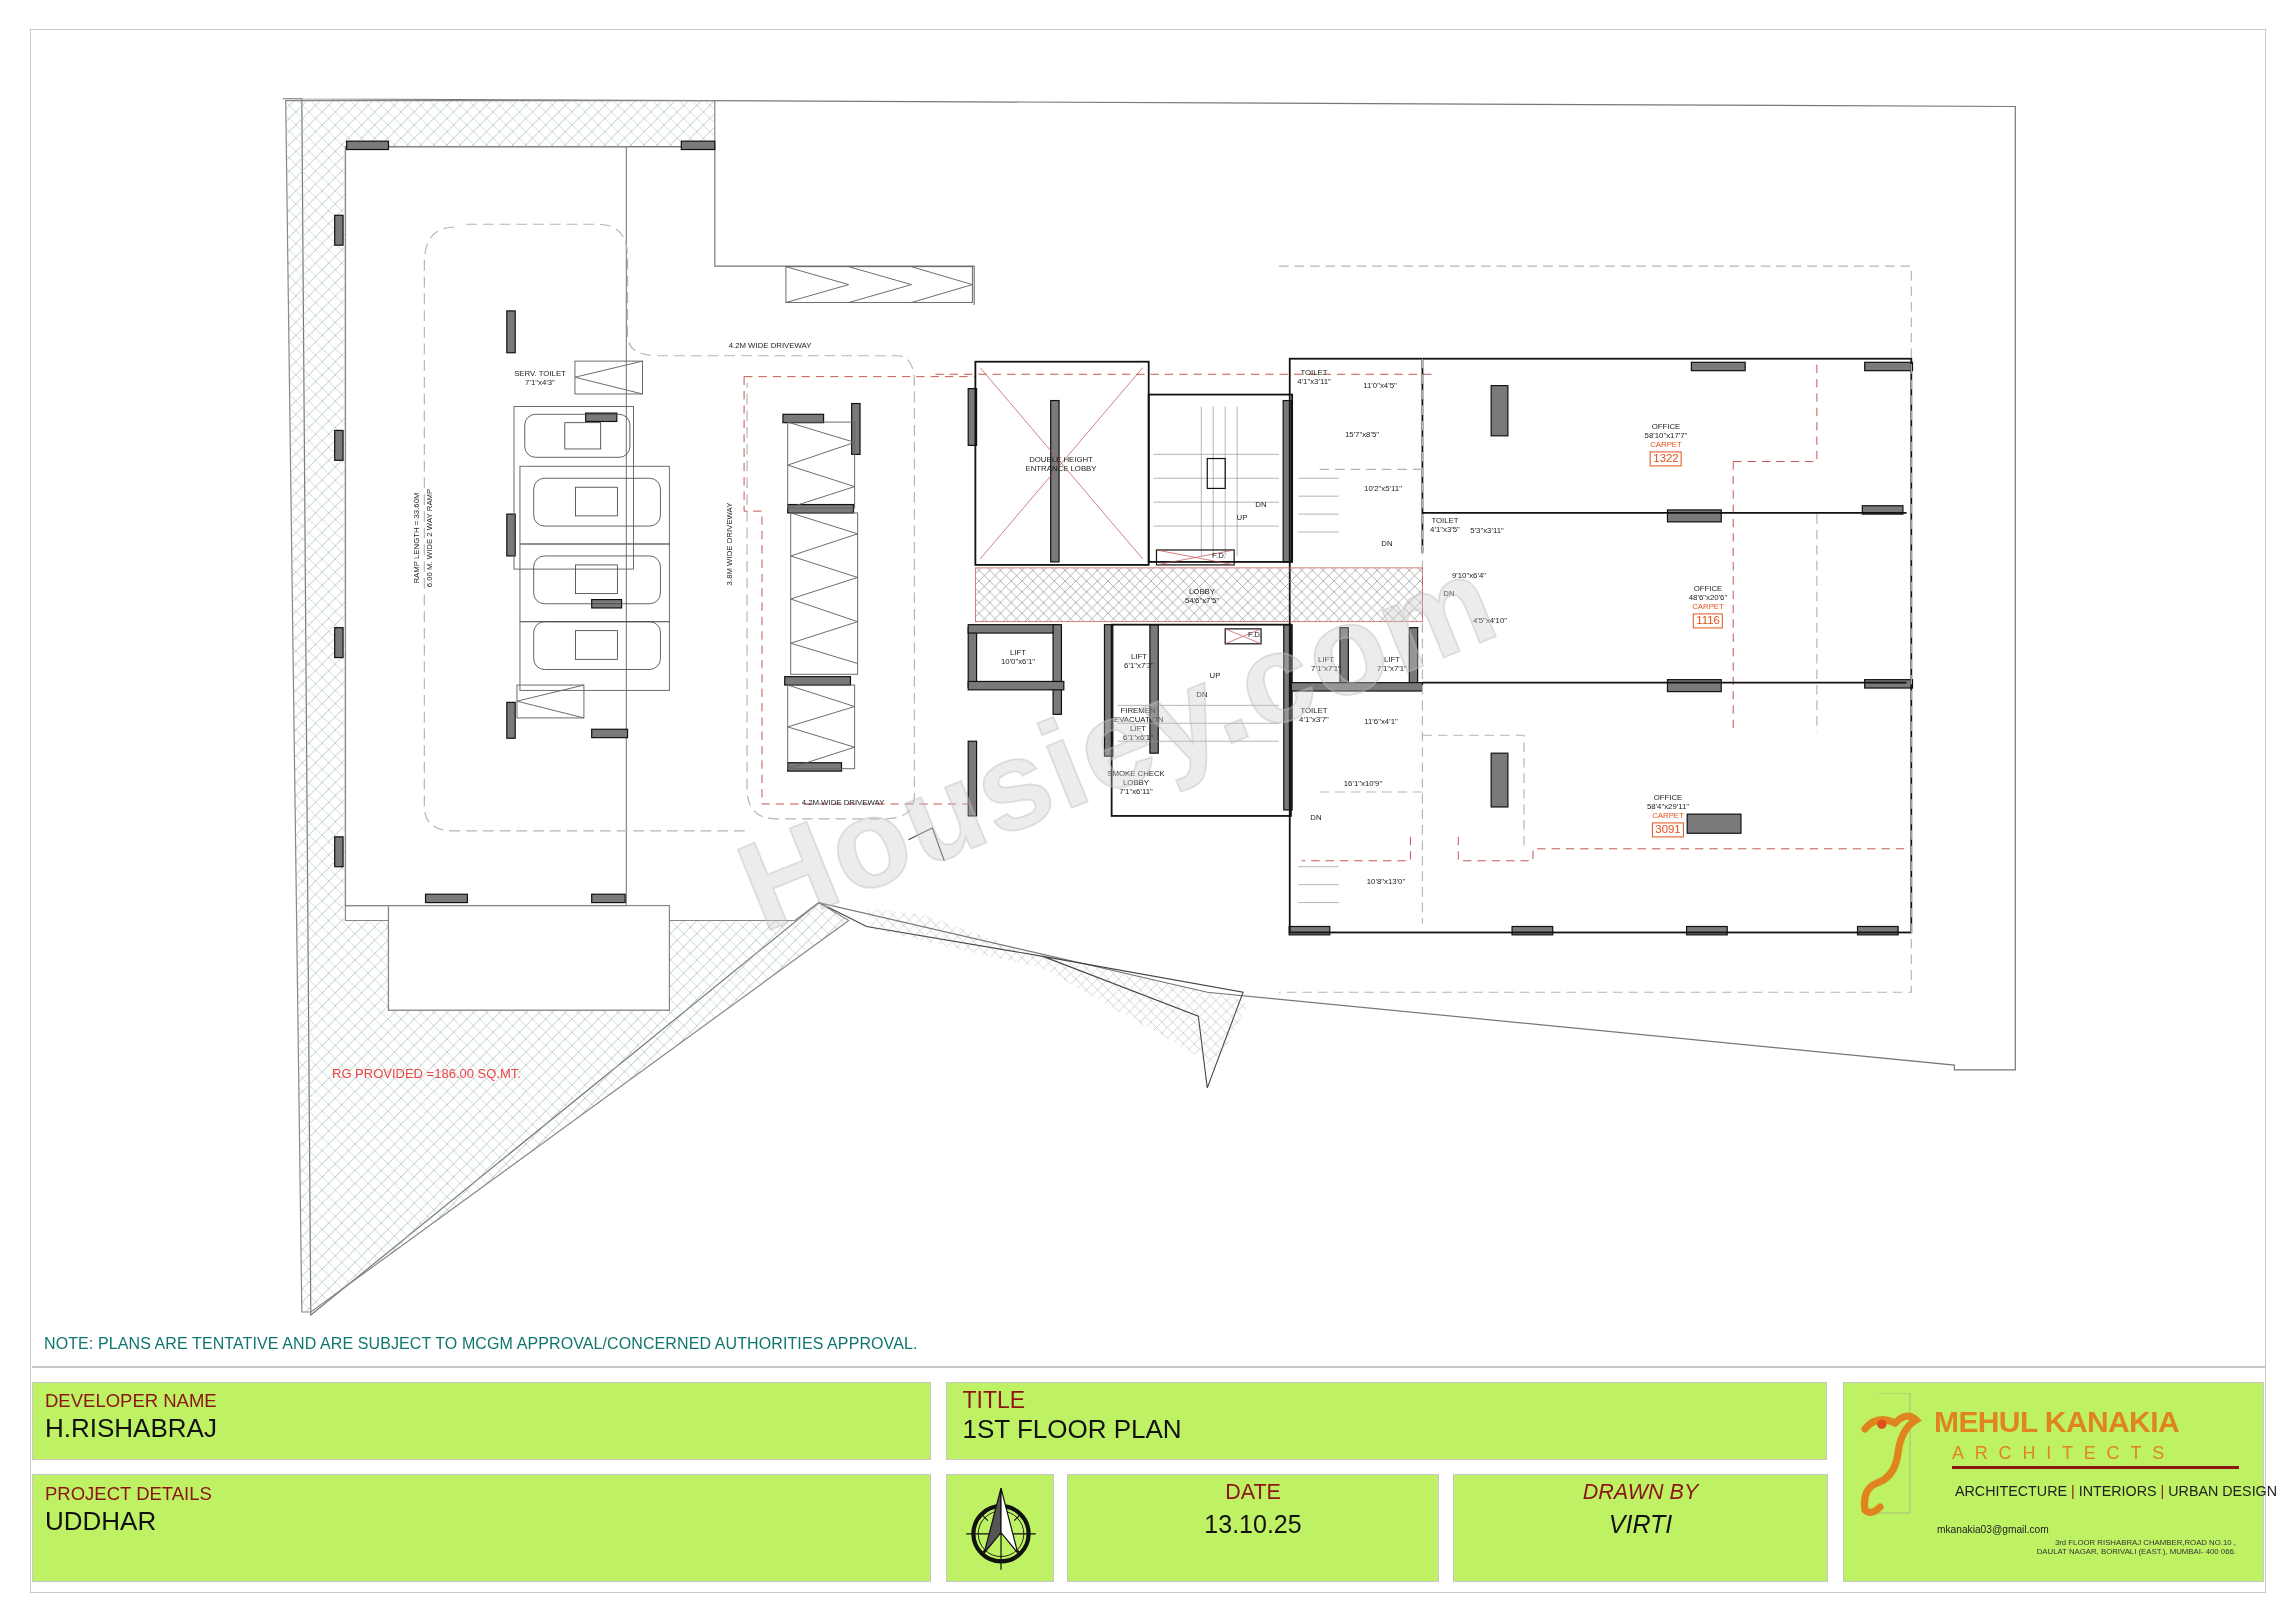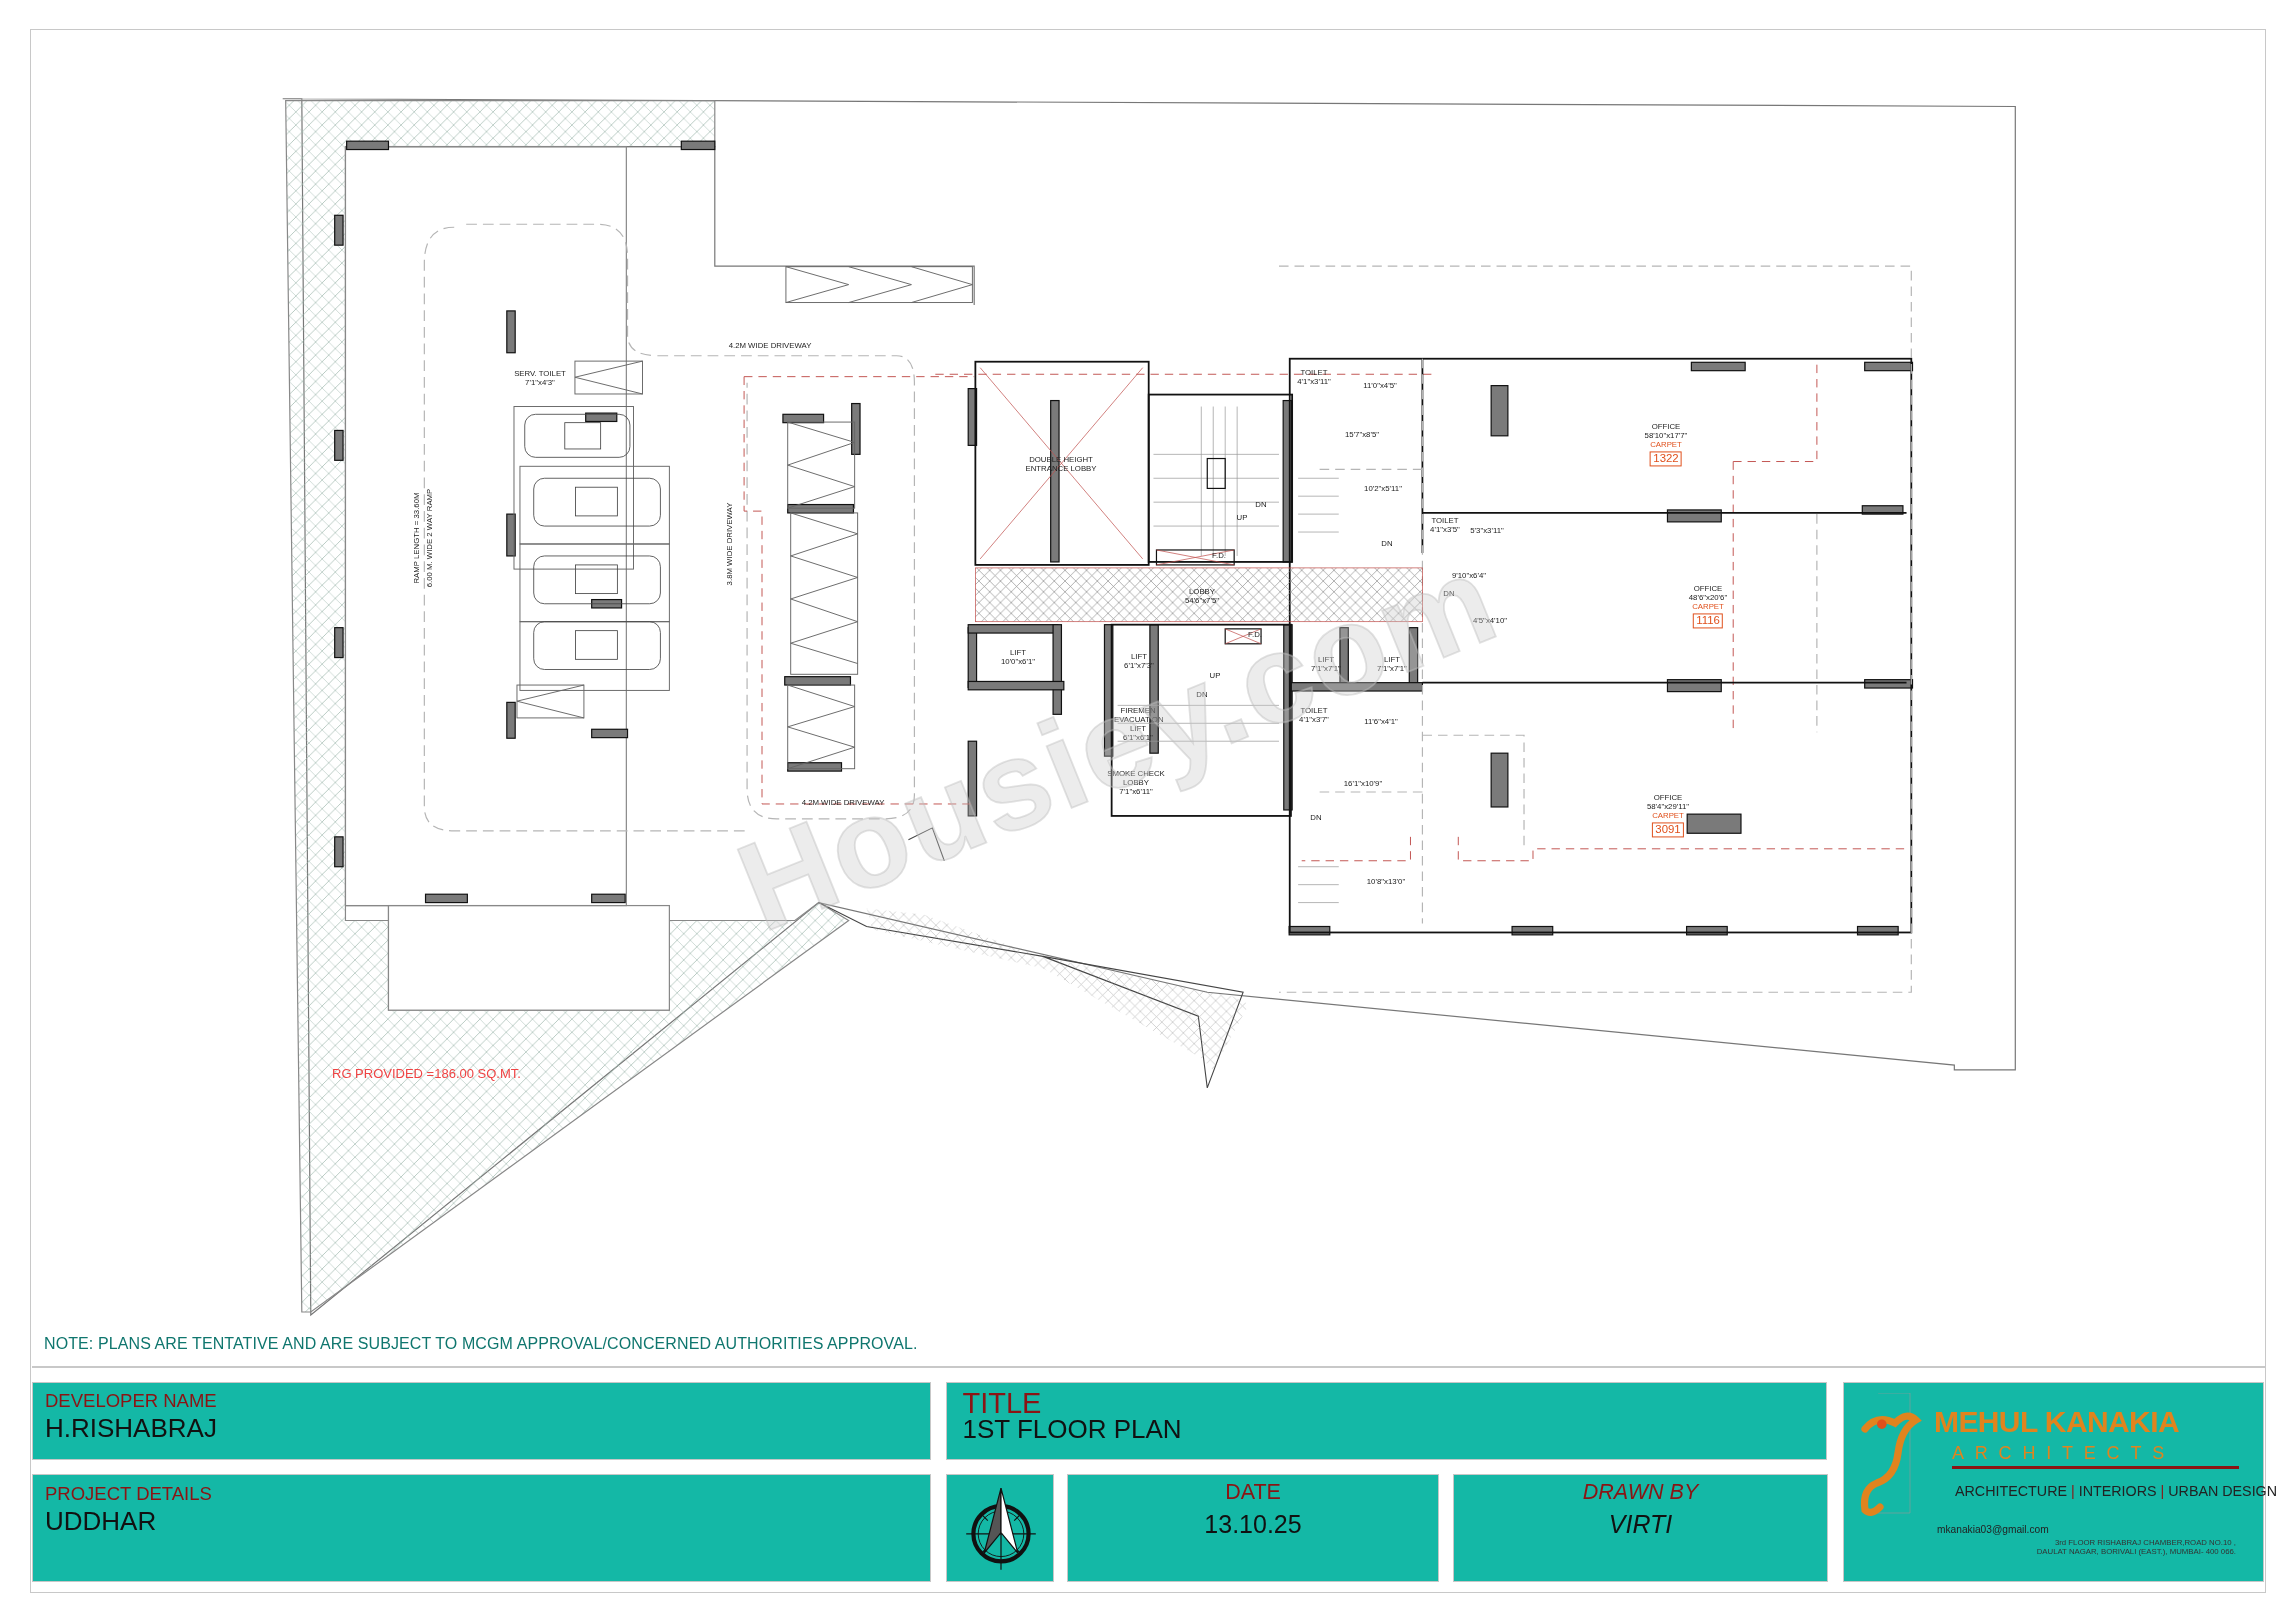--- a/index.html
+++ b/index.html
@@ -7,21 +7,21 @@
   .sheet{position:absolute;left:30px;top:29px;width:2236px;height:1564px;border:1.8px solid #c8c8c8;box-sizing:border-box;}
   .plan{position:absolute;left:0;top:0;width:2295px;height:1339px;}
   .plan svg{position:absolute;left:0;top:0;}
   .lbl{position:absolute;font-family:"Liberation Sans",sans-serif;color:#222;text-align:center;line-height:1.15;white-space:nowrap;transform:translate(-50%,-50%);} .s12{font-size:7.8px;}
   .carpet{color:#e0501c;font-size:7.8px;}
   .carpet-box{display:inline-block;border:0.9px solid #e0501c;color:#e0501c;font-size:11.4px;padding:0 2.4px;margin-top:1.2px;}
   .rot{transform:translate(-50%,-50%) rotate(-90deg);}
   .rg{position:absolute;left:332px;top:1066px;font-size:13px;color:#ef4444;}
   .wm{position:absolute;left:717px;top:670px;font-size:126px;color:rgba(200,200,200,0.35);transform:rotate(-22deg);font-family:"Liberation Sans",sans-serif;font-weight:bold;letter-spacing:2.4px;-webkit-text-stroke:1.8px rgba(190,190,190,0.45);}
   .note{position:absolute;left:44px;top:1335px;font-size:16px;color:#0f766e;letter-spacing:0.1px;}
-  .box{position:absolute;border:1.8px solid #c7c7c7;box-sizing:border-box;background:#14b8a6;}
+  .box{position:absolute;border:1.8px solid #c7c7c7;box-sizing:border-box;background:#bef264;}
   .cap{font-size:18.5px;color:#8b1414;position:absolute;}
   .val{font-size:26px;color:#111;position:absolute;}
   .center{left:0;right:0;text-align:center;}
   .logo-name{position:absolute;left:1934px;top:1405px;font-size:30px;font-weight:bold;color:#e0841e;letter-spacing:-0.6px;}
   .logo-sub{position:absolute;left:1952px;top:1443px;font-size:18px;color:#e0841e;letter-spacing:10.8px;}
   .logo-line{position:absolute;left:1952px;top:1466px;width:287px;height:3px;background:#8b1414;}
   .logo-tag{position:absolute;left:1955px;top:1483px;font-size:14.3px;color:#222;}
   .logo-tag .sep{color:#8b1414;}
   .logo-mail{position:absolute;left:1937px;top:1524px;width:299px;font-size:10.2px;color:#222;}
   .logo-addr{position:absolute;left:1937px;top:1538px;width:299px;text-align:right;font-size:7.8px;color:#333;line-height:1.2;}
@@ -277,21 +277,21 @@
 </div>
 
 <div class="note">NOTE: PLANS ARE TENTATIVE AND ARE SUBJECT TO MCGM APPROVAL/CONCERNED AUTHORITIES APPROVAL.</div>
 <div style="position:absolute;left:32px;top:1366px;width:2233px;height:1.8px;background:#c8c8c8;"></div>
 
 <div class="box" style="left:32px;top:1382px;width:899px;height:78px;">
   <div class="cap" style="left:12px;top:7.2px;">DEVELOPER NAME</div>
   <div class="val" style="left:12px;top:30px;">H.RISHABRAJ</div>
 </div>
 <div class="box" style="left:946px;top:1382px;width:881px;height:78px;">
-  <div class="cap" style="left:15.5px;top:3.6px;font-size:29px;">TITLE</div>
+  <div class="cap" style="left:15.5px;top:3.6px;font-size:23px;">TITLE</div>
   <div class="val" style="left:15.5px;top:31px;">1ST FLOOR PLAN</div>
 </div>
 <div class="box" style="left:32px;top:1474px;width:899px;height:108px;">
   <div class="cap" style="left:12px;top:8.4px;">PROJECT DETAILS</div>
   <div class="val" style="left:12px;top:31px;">UDDHAR</div>
 </div>
 <div class="box" style="left:946px;top:1474px;width:108px;height:108px;">
   <svg width="108" height="108" viewBox="0 0 180 180">
     <circle cx="90" cy="98" r="46" fill="none" stroke="#111" stroke-width="7"></circle>
     <circle cx="90" cy="98" r="38" fill="none" stroke="#111" stroke-width="1.5"></circle>

